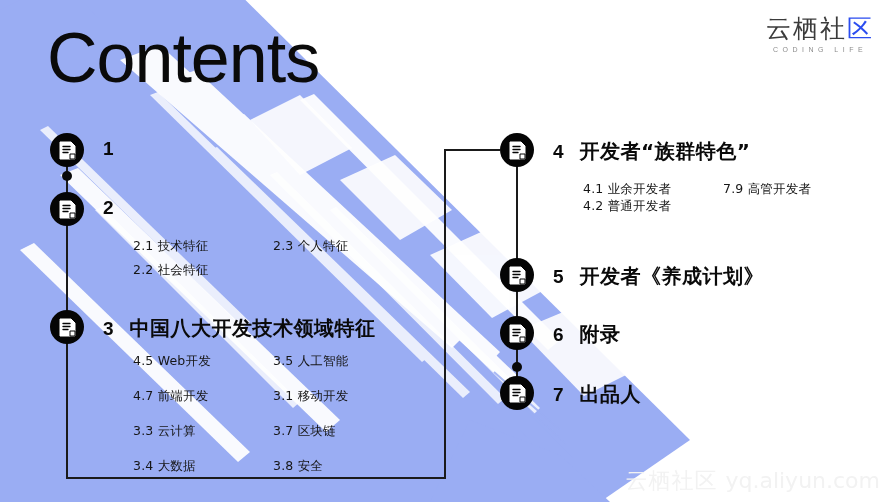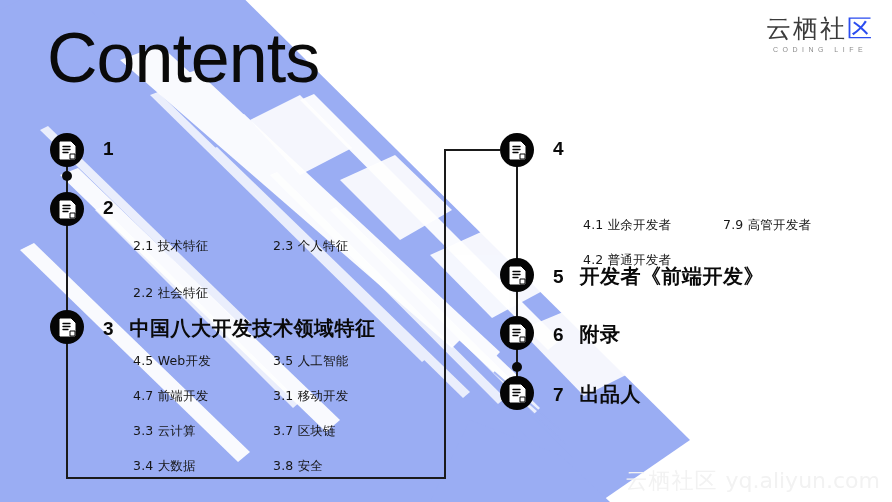--- a/index.html
+++ b/index.html
@@ -222,21 +222,21 @@
           <line x1="4" y1="5.5" x2="11" y2="5.5"></line>
           <line x1="4" y1="8.5" x2="11" y2="8.5"></line>
           <line x1="4" y1="11.5" x2="9" y2="11.5"></line>
         </g>
         <path d="M11 13 L16 13 L16 18 L11 18 Z" fill="#ffffff" stroke="#050505" stroke-width="1"></path>
       </svg>
     </div>
     <div class="entry-head" style="left:103px; top:197px;">
       <span class="entry-num">2</span>
     </div>
-    <div class="subgrid" style="left:133px; top:238px; grid-template-columns:140px auto; row-gap:30px;">
+    <div class="subgrid" style="left:133px; top:238px; grid-template-columns:140px auto; row-gap:7px;">
       <span class="subitem">2.1 技术特征</span>
       <span class="subitem">2.3 个人特征</span>
       <span class="subitem">2.2 社会特征</span>
       <span class="subitem"></span>
     </div>
   </div>
 
   <div class="entry">
     <div class="badge" style="left:50px; top:310px;">
       <svg width="17" height="19" viewBox="0 0 17 19" xmlns="http://www.w3.org/2000/svg">
@@ -272,22 +272,23 @@
         <g stroke="#050505" stroke-width="1.4" stroke-linecap="round">
           <line x1="4" y1="5.5" x2="11" y2="5.5"></line>
           <line x1="4" y1="8.5" x2="11" y2="8.5"></line>
           <line x1="4" y1="11.5" x2="9" y2="11.5"></line>
         </g>
         <path d="M11 13 L16 13 L16 18 L11 18 Z" fill="#ffffff" stroke="#050505" stroke-width="1"></path>
       </svg>
     </div>
     <div class="entry-head" style="left:553px; top:138px;">
       <span class="entry-num">4</span>
-    </div>
-    <div class="subgrid" style="left:583px; top:181px; grid-template-columns:140px auto; row-gap:18px;margin-top:36px;">
+      <span class="entry-label">开发者“族群特色”</span>
+    </div>
+    <div class="subgrid" style="left:583px; top:181px; grid-template-columns:140px auto; ">
       <span class="subitem">4.1 业余开发者</span>
       <span class="subitem">7.9 高管开发者</span>
       <span class="subitem">4.2 普通开发者</span>
       <span class="subitem"></span>
     </div>
   </div>
 
   <div class="entry">
     <div class="badge" style="left:500px; top:258px;">
       <svg width="17" height="19" viewBox="0 0 17 19" xmlns="http://www.w3.org/2000/svg">
@@ -295,21 +296,21 @@
         <g stroke="#050505" stroke-width="1.4" stroke-linecap="round">
           <line x1="4" y1="5.5" x2="11" y2="5.5"></line>
           <line x1="4" y1="8.5" x2="11" y2="8.5"></line>
           <line x1="4" y1="11.5" x2="9" y2="11.5"></line>
         </g>
         <path d="M11 13 L16 13 L16 18 L11 18 Z" fill="#ffffff" stroke="#050505" stroke-width="1"></path>
       </svg>
     </div>
     <div class="entry-head" style="left:553px; top:263px;">
       <span class="entry-num">5</span>
-      <span class="entry-label">开发者《前端开发》</span>
+      <span class="entry-label">开发者《养成计划》</span>
     </div>
   </div>
 
   <div class="entry">
     <div class="badge" style="left:500px; top:316px;">
       <svg width="17" height="19" viewBox="0 0 17 19" xmlns="http://www.w3.org/2000/svg">
         <path d="M1 1 H12 L16 5 V18 H1 Z" fill="#ffffff" stroke="#ffffff" stroke-width="1"></path>
         <g stroke="#050505" stroke-width="1.4" stroke-linecap="round">
           <line x1="4" y1="5.5" x2="11" y2="5.5"></line>
           <line x1="4" y1="8.5" x2="11" y2="8.5"></line>

